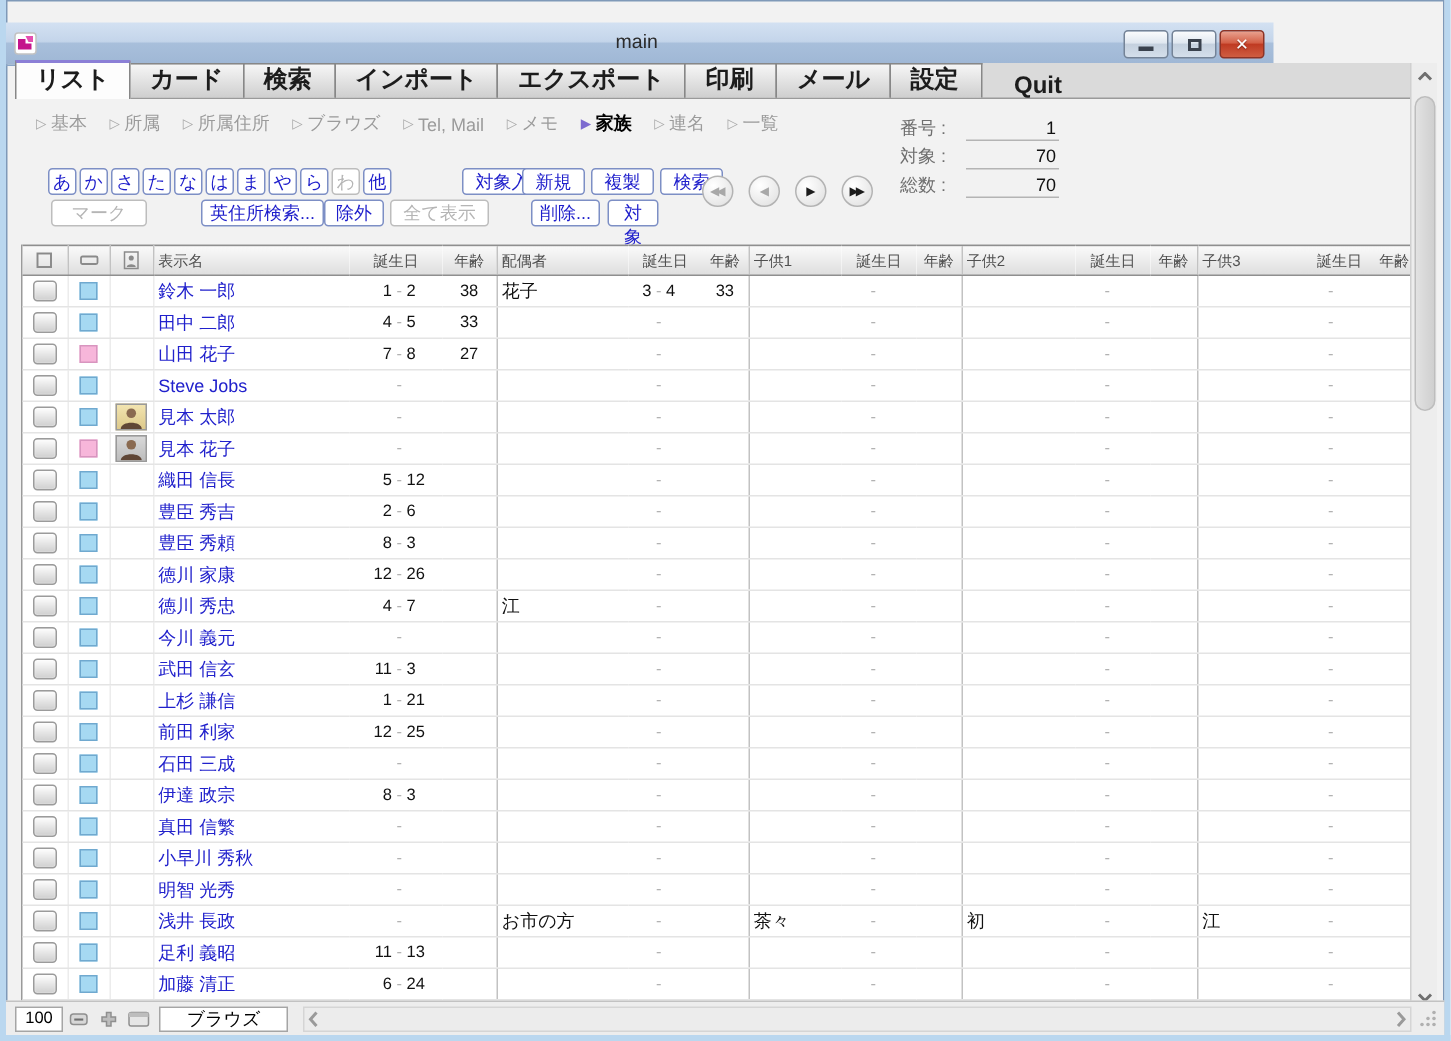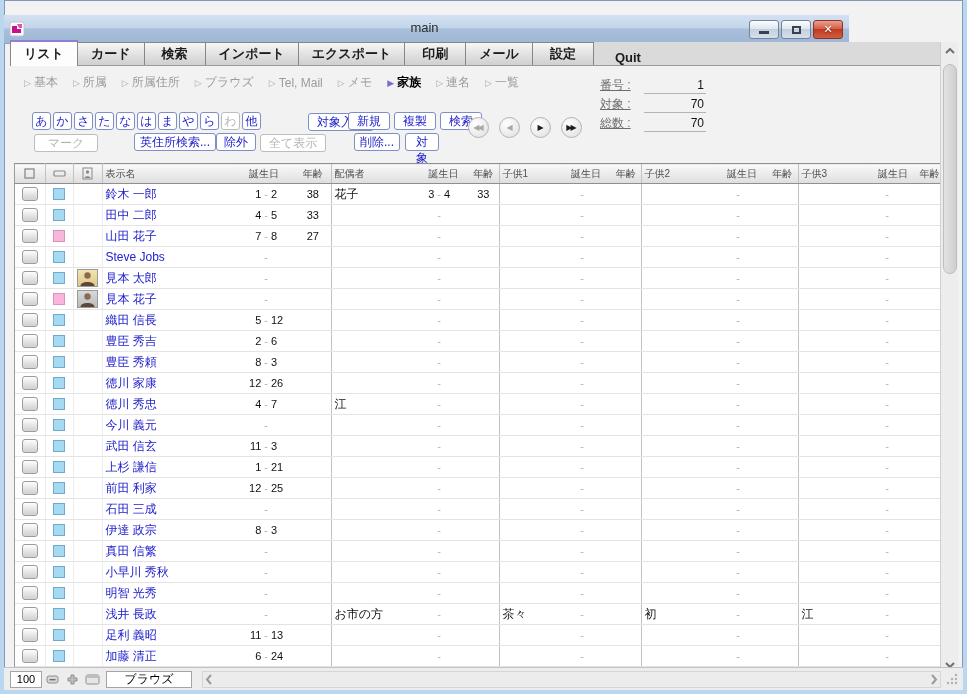--- a/index.html
+++ b/index.html
@@ -21,39 +21,39 @@
     background:linear-gradient(#fbfcfd, #dfe7f0 45%, #c4d0de 50%, #d4dfeb);
     display:flex; align-items:center; justify-content:center; cursor:default; }
   .win-btn.close { background:linear-gradient(#eba globally); background:linear-gradient(#e9a18f, #d35f46 45%, #bf3a22 50%, #cf5d41); border-color:#8c3326; }
   .glyph-min { width:10px; height:3px; background:#39414d; margin-top:6px; }
   .glyph-max { width:9px; height:8px; border:2px solid #39414d; background:transparent; }
   .glyph-x { color:#fff; font-size:11px; font-weight:bold; text-shadow:0 1px 1px #7c2417; }
 
   
   .tabbar { position:absolute; left:6px; top:42px; width:930px; height:24px;
     background:#dadada; border-bottom:1px solid #9a9a9a; display:flex; align-items:flex-end; }
-  .tab { height:23px; line-height:22px; min-width:62px; padding:0 13px; text-align:center;
-    font-size:13px; font-weight:bold; color:#1c1c1c;
+  .tab { height:23px; line-height:22px; min-width:62px; padding:0 13px; 
+    font-size:16px; font-weight:bold; color:#1c1c1c;
     background:linear-gradient(#f6f6f6, #cfcfcf); border:1px solid #878787; border-bottom:none;
     margin-right:-1px; cursor:default; }
   .tab.active { background:#fdfdfd; border-top:2px solid #8b7fd6; height:26px; line-height:24px;
     margin-bottom:-1px; position:relative; z-index:2; }
   .tab.flat { background:transparent; border:none; font-weight:bold; padding:18px 22px; }
 
   
   .subtabs { position:absolute; left:20px; top:74px; display:flex; gap:15px; font-size:12px; }
   .subtab { color:#9b9b9b; display:flex; align-items:center; gap:3px; cursor:default; }
   .subtab .arr { font-size:9px; color:#aaaaaa; }
   .subtab.active { color:#000; font-weight:bold; }
   .subtab.active .arr { color:#7d6bd0; }
 
   
   .statusbox { position:absolute; left:596px; top:76px; width:170px; font-size:12px; }
   .stat-row { display:flex; height:19px; align-items:center; }
-  .stat-label { width:44px; color:#6e6e6e;text-decoration:underline; }
+  .stat-label { width:44px; color:#6e6e6e; }
   .stat-val { width:62px; text-align:right; color:#111; border-bottom:1px solid #b4b4b4;
     padding-right:2px; height:17px; line-height:17px; }
   .clear-sort { width:14px; height:14px; margin-left:5px; border:1px solid #bcbcbc; border-radius:3px;
     background:linear-gradient(#fafafa,#e2e2e2); color:#bdbdbd; font-size:9px; line-height:12px;
     text-align:center; cursor:default; }
 
   
   .btn { display:inline-block; border:1px solid #7d8fc5; border-radius:3px; background:#fff;
     color:#1d1dcb; font-size:12px; text-align:center; height:18px; line-height:16px;
     padding:0 5px; cursor:default; }

